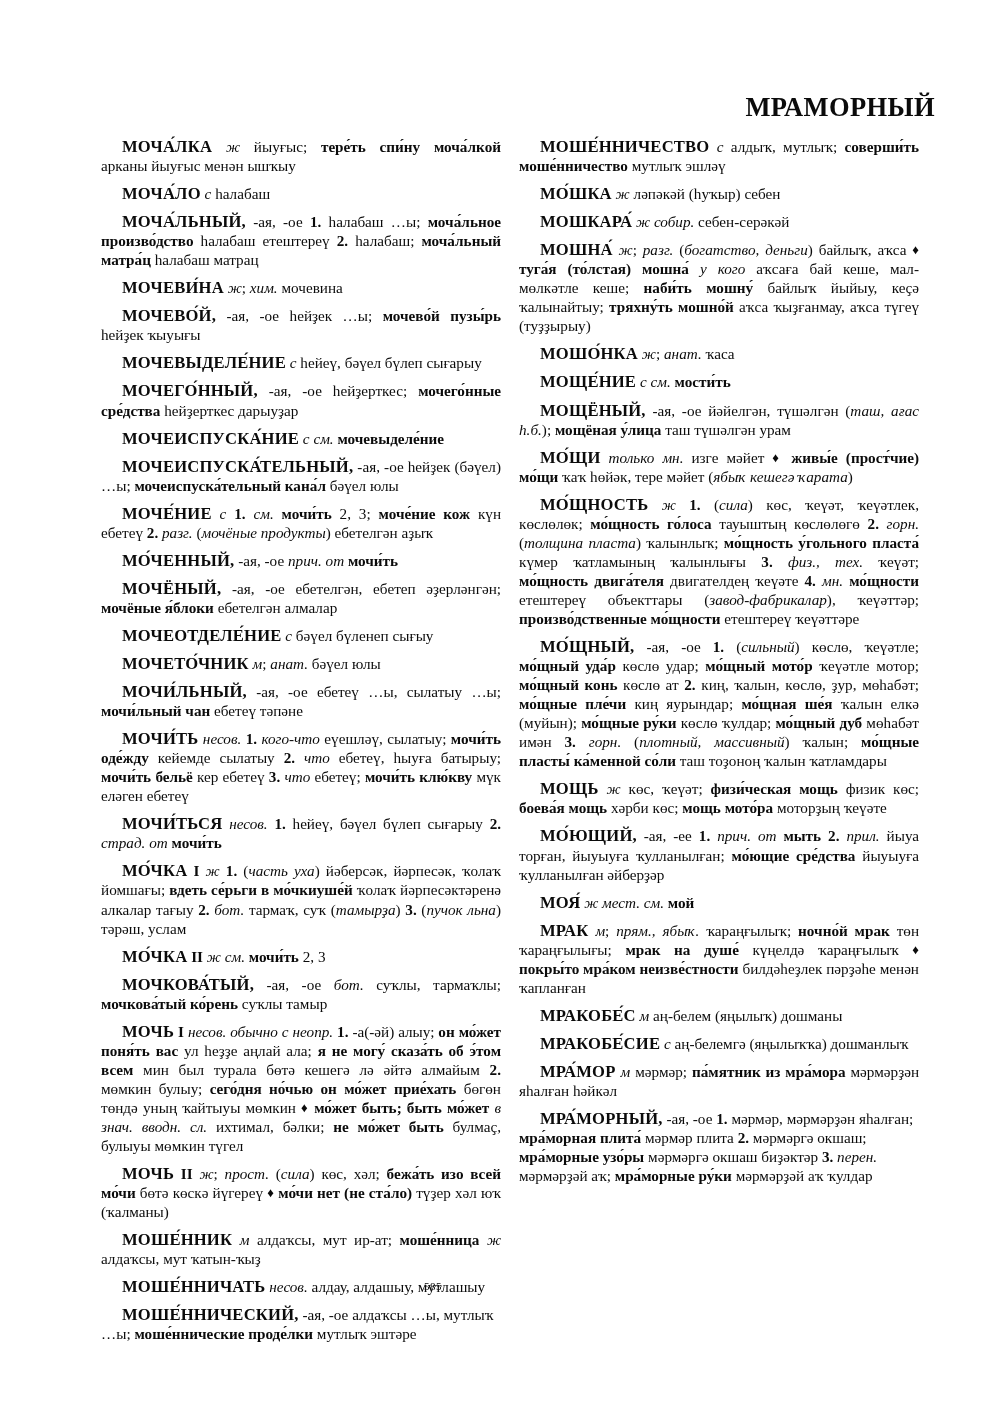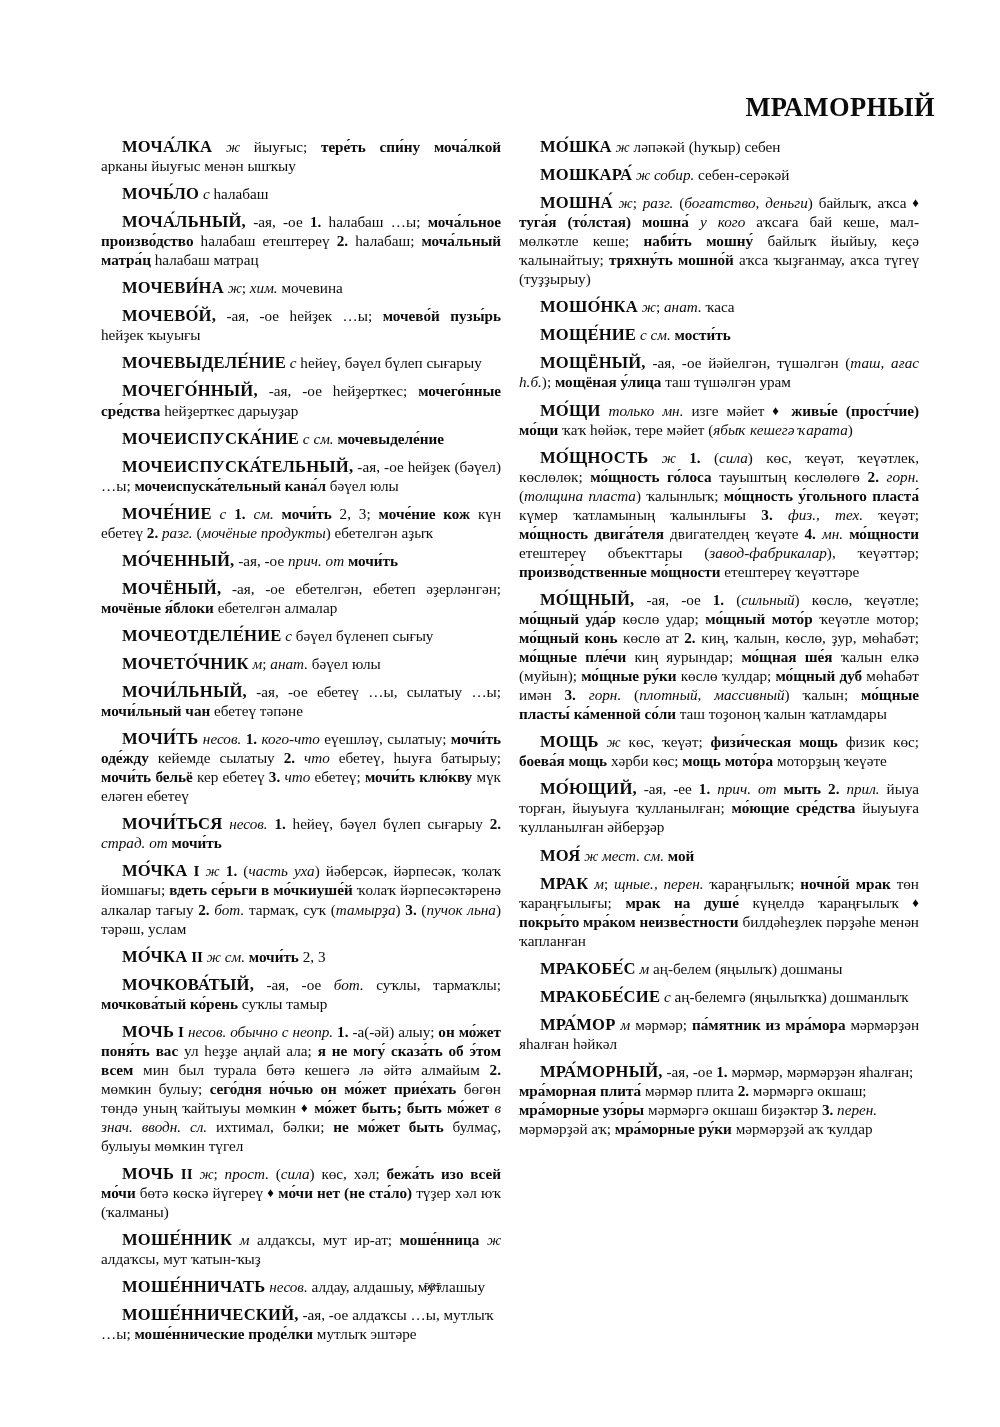--- a/index.html
+++ b/index.html
@@ -91,21 +91,21 @@
 </head>
 <body>
 
 <div class="page">
 
   <div class="running-head">МРАМОРНЫЙ</div>
 
   <div class="columns">
     <div class="col col-left">
         <p class="entry"><span class="hw">МОЧА́ЛКА</span> <span class="i">ж</span> йыуғыс; <span class="b">тере́ть спи́ну моча́лкой</span> арканы йыуғыс менән ышҡыу</p>
-        <p class="entry"><span class="hw">МОЧЬ́ЛО</span> <span class="i">с</span> һалабаш</p>
+        <p class="entry"><span class="hw">МОЧА́ЛО</span> <span class="i">с</span> һалабаш</p>
         <p class="entry"><span class="hw">МОЧА́ЛЬНЫЙ,</span> -ая, -ое <span class="n">1.</span> һалабаш …ы; <span class="b">моча́льное произво́дство</span> һалабаш етештереү <span class="n">2.</span> һалабаш; <span class="b">моча́льный матра́ц</span> һалабаш матрац</p>
         <p class="entry"><span class="hw">МОЧЕВИ́НА</span> <span class="i">ж</span>; <span class="i">хим.</span> мочевина</p>
         <p class="entry"><span class="hw">МОЧЕВО́Й,</span> -ая, -ое һейҙек …ы; <span class="b">мочево́й пузы́рь</span> һейҙек ҡыуығы</p>
         <p class="entry"><span class="hw">МОЧЕВЫДЕЛЕ́НИЕ</span> <span class="i">с</span> һейеү, бәүел бүлеп сығарыу</p>
         <p class="entry"><span class="hw">МОЧЕГО́ННЫЙ,</span> -ая, -ое һейҙерткес; <span class="b">мочего́нные сре́дства</span> һейҙерткес дарыуҙар</p>
         <p class="entry"><span class="hw">МОЧЕИСПУСКА́НИЕ</span> <span class="i">с см.</span> <span class="b">мочевыделе́ние</span></p>
         <p class="entry"><span class="hw">МОЧЕИСПУСКА́ТЕЛЬНЫЙ,</span> -ая, -ое һейҙек (бәүел) …ы; <span class="b">мочеиспуска́тельный кана́л</span> бәүел юлы</p>
         <p class="entry"><span class="hw">МОЧЕ́НИЕ</span> <span class="i">с</span> <span class="n">1.</span> <span class="i">см.</span> <span class="b">мочи́ть</span> 2, 3; <span class="b">моче́ние кож</span> күн ебетеү <span class="n">2.</span> <span class="i">разг.</span> (<span class="i">мочёные продукты</span>) ебетелгән аҙыҡ</p>
         <p class="entry"><span class="hw">МО́ЧЕННЫЙ,</span> -ая, -ое <span class="i">прич. от</span> <span class="b">мочи́ть</span></p>
         <p class="entry"><span class="hw">МОЧЁНЫЙ,</span> -ая, -ое ебетелгән, ебетеп әҙерләнгән; <span class="b">мочёные я́блоки</span> ебетелгән алмалар</p>
@@ -117,33 +117,34 @@
         <p class="entry"><span class="hw">МО́ЧКА</span> <span class="rn">I</span> <span class="i">ж</span> <span class="n">1.</span> (<span class="i">часть уха</span>) йәберсәк, йәрпесәк, ҡолаҡ йомшағы; <span class="b">вдеть се́рьги в мо́чкиуше́й</span> ҡолаҡ йәрпесәктәренә алкалар тағыу <span class="n">2.</span> <span class="i">бот.</span> тармаҡ, суҡ (<span class="i">тамырҙа</span>) <span class="n">3.</span> (<span class="i">пучок льна</span>) тәрәш, услам</p>
         <p class="entry"><span class="hw">МО́ЧКА</span> <span class="rn">II</span> <span class="i">ж см.</span> <span class="b">мочи́ть</span> 2, 3</p>
         <p class="entry"><span class="hw">МОЧКОВА́ТЫЙ,</span> -ая, -ое <span class="i">бот.</span> суҡлы, тармаҡлы; <span class="b">мочкова́тый ко́рень</span> суҡлы тамыр</p>
         <p class="entry"><span class="hw">МОЧЬ</span> <span class="rn">I</span> <span class="i">несов. обычно с неопр.</span> <span class="n">1.</span> -а(-әй) алыу; <span class="b">он мо́жет поня́ть вас</span> ул һеҙҙе аңлай ала; <span class="b">я не могу́ сказа́ть об э́том всем</span> мин был турала бөтә кешегә лә әйтә алмайым <span class="n">2.</span> мөмкин булыу; <span class="b">сего́дня но́чью он мо́жет прие́хать</span> бөгөн төндә уның ҡайтыуы мөмкин <span class="lozenge">♦</span> <span class="b">мо́жет быть; быть мо́жет</span> <span class="i">в знач. вводн. сл.</span> ихтимал, бәлки; <span class="b">не мо́жет быть</span> булмаҫ, булыуы мөмкин түгел</p>
         <p class="entry"><span class="hw">МОЧЬ</span> <span class="rn">II</span> <span class="i">ж</span>; <span class="i">прост.</span> (<span class="i">сила</span>) көс, хәл; <span class="b">бежа́ть изо всей мо́чи</span> бөтә көскә йүгереү <span class="lozenge">♦</span> <span class="b">мо́чи нет (не ста́ло)</span> түҙер хәл юҡ (ҡалманы)</p>
         <p class="entry"><span class="hw">МОШЕ́ННИК</span> <span class="i">м</span> алдаҡсы, мут ир-ат; <span class="b">моше́нница</span> <span class="i">ж</span> алдаҡсы, мут ҡатын-ҡыҙ</p>
         <p class="entry"><span class="hw">МОШЕ́ННИЧАТЬ</span> <span class="i">несов.</span> алдау, алдашыу, мутлашыу</p>
         <p class="entry last-line"><span class="hw">МОШЕ́ННИЧЕСКИЙ,</span> -ая, -ое алдаҡсы …ы, мутлыҡ …ы; <span class="b">моше́ннические проде́лки</span> мутлыҡ эштәре</p>
       </div>
     <div class="col col-right">
+        <p class="entry"><span class="hw">МОШЕ́ННИЧЕСТВО</span> <span class="i">с</span> алдыҡ, мутлыҡ; <span class="b">соверши́ть моше́нничество</span> мутлыҡ эшләү</p>
         <p class="entry"><span class="hw">МО́ШКА</span> <span class="i">ж</span> ләпәкәй (һуҡыр) себен</p>
         <p class="entry"><span class="hw">МОШКАРА́</span> <span class="i">ж собир.</span> себен-серәкәй</p>
         <p class="entry"><span class="hw">МОШНА́</span> <span class="i">ж</span>; <span class="i">разг.</span> (<span class="i">богатство, деньги</span>) байлыҡ, аҡса <span class="lozenge">♦</span> <span class="b">туга́я (то́лстая) мошна́</span> <span class="i">у кого</span> аҡсаға бай кеше, мал-мөлкәтле кеше; <span class="b">наби́ть мошну́</span> байлыҡ йыйыу, кеҫә ҡалынайтыу; <span class="b">тряхну́ть мошно́й</span> аҡса ҡыҙғанмау, аҡса түгеү (туҙҙырыу)</p>
         <p class="entry"><span class="hw">МОШО́НКА</span> <span class="i">ж</span>; <span class="i">анат.</span> ҡаса</p>
         <p class="entry"><span class="hw">МОЩЕ́НИЕ</span> <span class="i">с см.</span> <span class="b">мости́ть</span></p>
         <p class="entry"><span class="hw">МОЩЁНЫЙ,</span> -ая, -ое йәйелгән, түшәлгән (<span class="i">таш, ағас h.б.</span>); <span class="b">мощёная у́лица</span> таш түшәлгән урам</p>
         <p class="entry"><span class="hw">МО́ЩИ</span> <span class="i">только мн.</span> изге мәйет <span class="lozenge">♦</span> <span class="b">живы́е (прост́чие) мо́щи</span> ҡаҡ һөйәк, тере мәйет (<span class="i">ябыҡ кешегә ҡарата</span>)</p>
         <p class="entry"><span class="hw">МО́ЩНОСТЬ</span> <span class="i">ж</span> <span class="n">1.</span> (<span class="i">сила</span>) көс, ҡеүәт, ҡеүәтлек, көслөлөк; <span class="b">мо́щность го́лоса</span> тауыштың көслөлөгө <span class="n">2.</span> <span class="i">горн.</span> (<span class="i">толщина пласта</span>) ҡалынлыҡ; <span class="b">мо́щность у́гольного пласта́</span> күмер ҡатламының ҡалынлығы <span class="n">3.</span> <span class="i">физ., тех.</span> ҡеүәт; <span class="b">мо́щность двига́теля</span> двигателдең ҡеүәте <span class="n">4.</span> <span class="i">мн.</span> <span class="b">мо́щности</span> етештереү объекттары (<span class="i">завод-фабрикалар</span>), ҡеүәттәр; <span class="b">произво́дственные мо́щности</span> етештереү ҡеүәттәре</p>
         <p class="entry"><span class="hw">МО́ЩНЫЙ,</span> -ая, -ое <span class="n">1.</span> (<span class="i">сильный</span>) көслө, ҡеүәтле; <span class="b">мо́щный уда́р</span> көслө удар; <span class="b">мо́щный мото́р</span> ҡеүәтле мотор; <span class="b">мо́щный конь</span> көслө ат <span class="n">2.</span> киң, ҡалын, көслө, ҙур, мөһабәт; <span class="b">мо́щные пле́чи</span> киң яурындар; <span class="b">мо́щная ше́я</span> ҡалын елкә (муйын); <span class="b">мо́щные ру́ки</span> көслө ҡулдар; <span class="b">мо́щный дуб</span> мөһабәт имән <span class="n">3.</span> <span class="i">горн.</span> (<span class="i">плотный, массивный</span>) ҡалын; <span class="b">мо́щные пласты́ ка́менной со́ли</span> таш тоҙоноң ҡалын ҡатламдары</p>
         <p class="entry"><span class="hw">МОЩЬ</span> <span class="i">ж</span> көс, ҡеүәт; <span class="b">физи́ческая мощь</span> физик көс; <span class="b">боева́я мощь</span> хәрби көс; <span class="b">мощь мото́ра</span> моторҙың ҡеүәте</p>
         <p class="entry"><span class="hw">МО́ЮЩИЙ,</span> -ая, -ее <span class="n">1.</span> <span class="i">прич. от</span> <span class="b">мыть</span> <span class="n">2.</span> <span class="i">прил.</span> йыуа торған, йыуыуға ҡулланылған; <span class="b">мо́ющие сре́дства</span> йыуыуға ҡулланылған әйберҙәр</p>
         <p class="entry"><span class="hw">МОЯ́</span> <span class="i">ж мест. см.</span> <span class="b">мой</span></p>
-        <p class="entry"><span class="hw">МРАК</span> <span class="i">м</span>; <span class="i">щные., перен.</span> ҡараңғылыҡ; <span class="b">ночно́й мрак</span> төн ҡараңғылығы; <span class="b">мрак на душе́</span> күңелдә ҡараңғылыҡ <span class="lozenge">♦</span> <span class="b">покры́то мра́ком неизве́стности</span> билдәһеҙлек пәрҙәһе менән ҡапланған</p>
+        <p class="entry"><span class="hw">МРАК</span> <span class="i">м</span>; <span class="i">прям., ябыҡ.</span> ҡараңғылыҡ; <span class="b">ночно́й мрак</span> төн ҡараңғылығы; <span class="b">мрак на душе́</span> күңелдә ҡараңғылыҡ <span class="lozenge">♦</span> <span class="b">покры́то мра́ком неизве́стности</span> билдәһеҙлек пәрҙәһе менән ҡапланған</p>
         <p class="entry"><span class="hw">МРАКОБЕ́С</span> <span class="i">м</span> аң-белем (яңылыҡ) дошманы</p>
         <p class="entry"><span class="hw">МРАКОБЕ́СИЕ</span> <span class="i">с</span> аң-белемгә (яңылыҡҡа) дошманлыҡ</p>
         <p class="entry"><span class="hw">МРА́МОР</span> <span class="i">м</span> мәрмәр; <span class="b">па́мятник из мра́мора</span> мәрмәрҙән яһалған һәйкәл</p>
         <p class="entry last-line"><span class="hw">МРА́МОРНЫЙ,</span> -ая, -ое <span class="n">1.</span> мәрмәр, мәрмәрҙән яһалған; <span class="b">мра́морная плита́</span> мәрмәр плита <span class="n">2.</span> мәрмәргә окшаш; <span class="b">мра́морные узо́ры</span> мәрмәргә окшаш биҙәктәр <span class="n">3.</span> <span class="i">перен.</span> мәрмәрҙәй аҡ; <span class="b">мра́морные ру́ки</span> мәрмәрҙәй аҡ ҡулдар</p>
       </div>
   </div>
 
   <div class="folio">585</div>
 
 </div>

